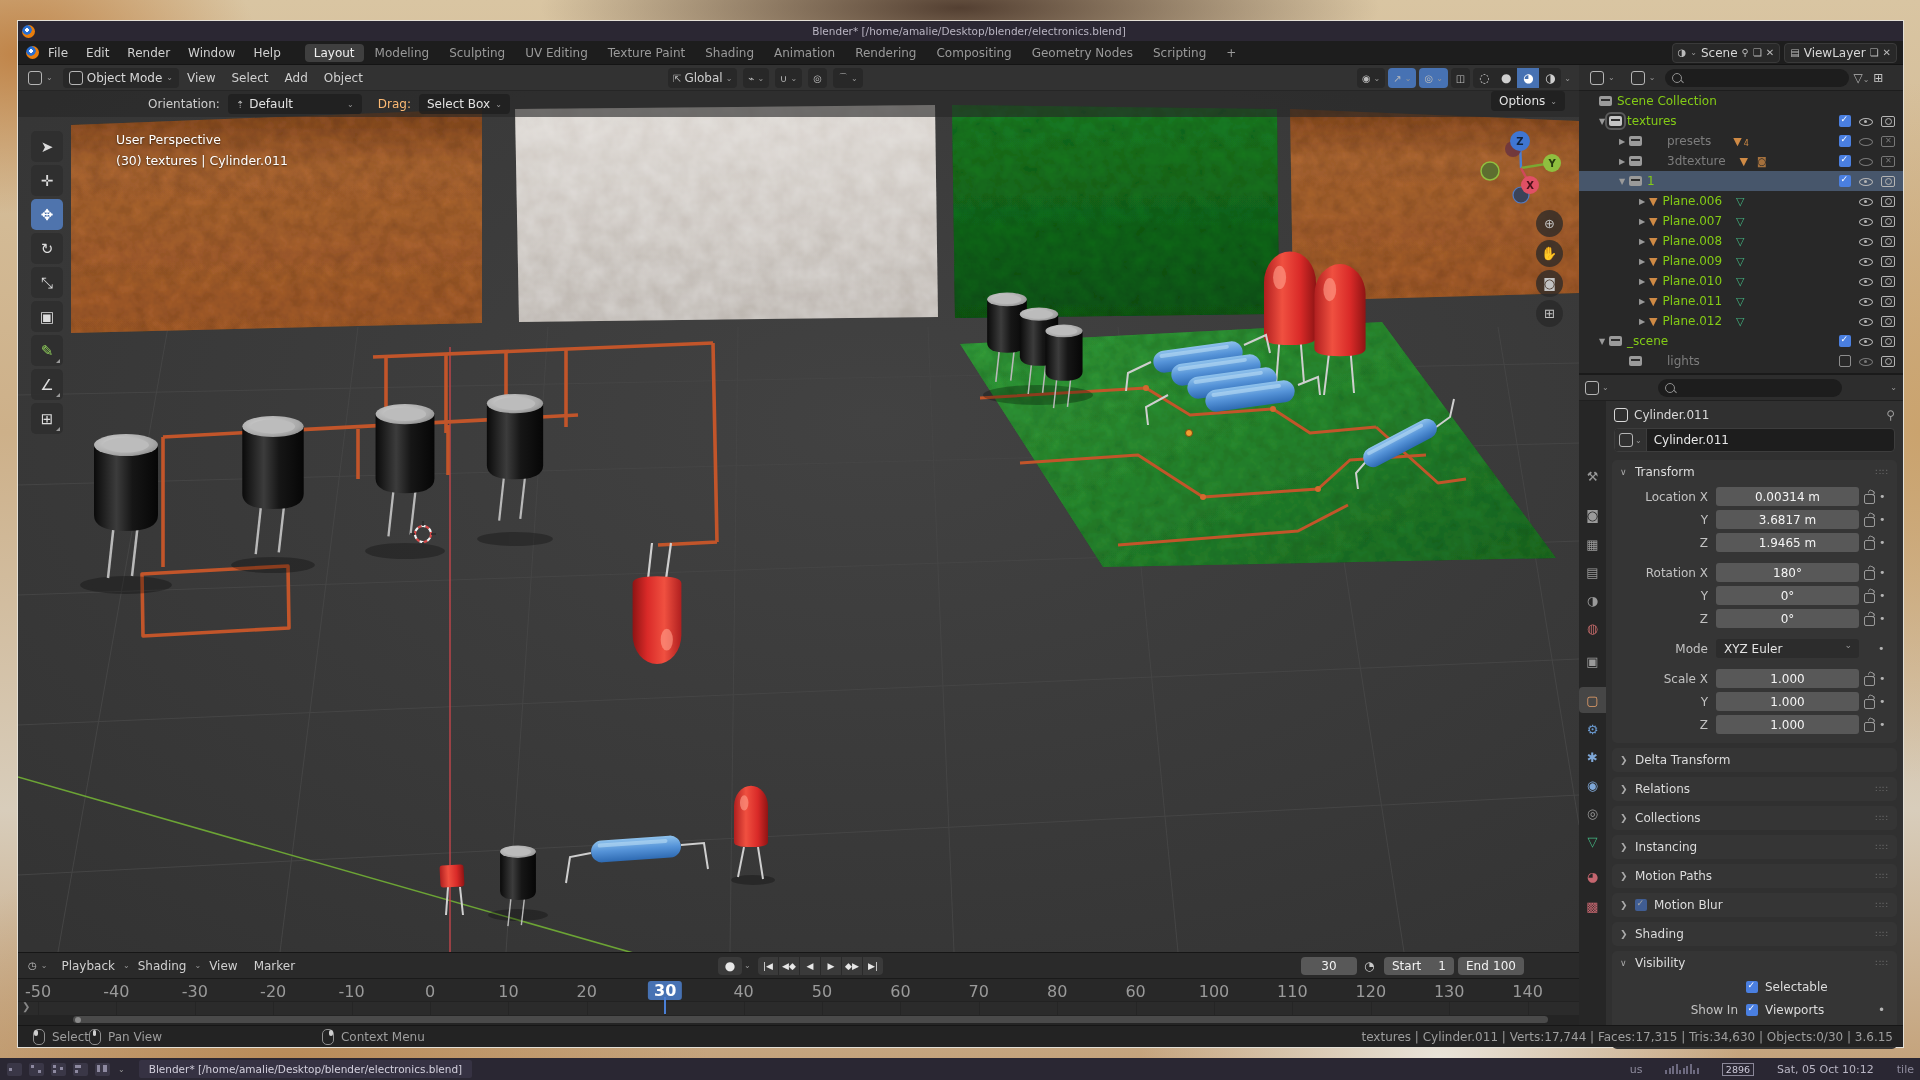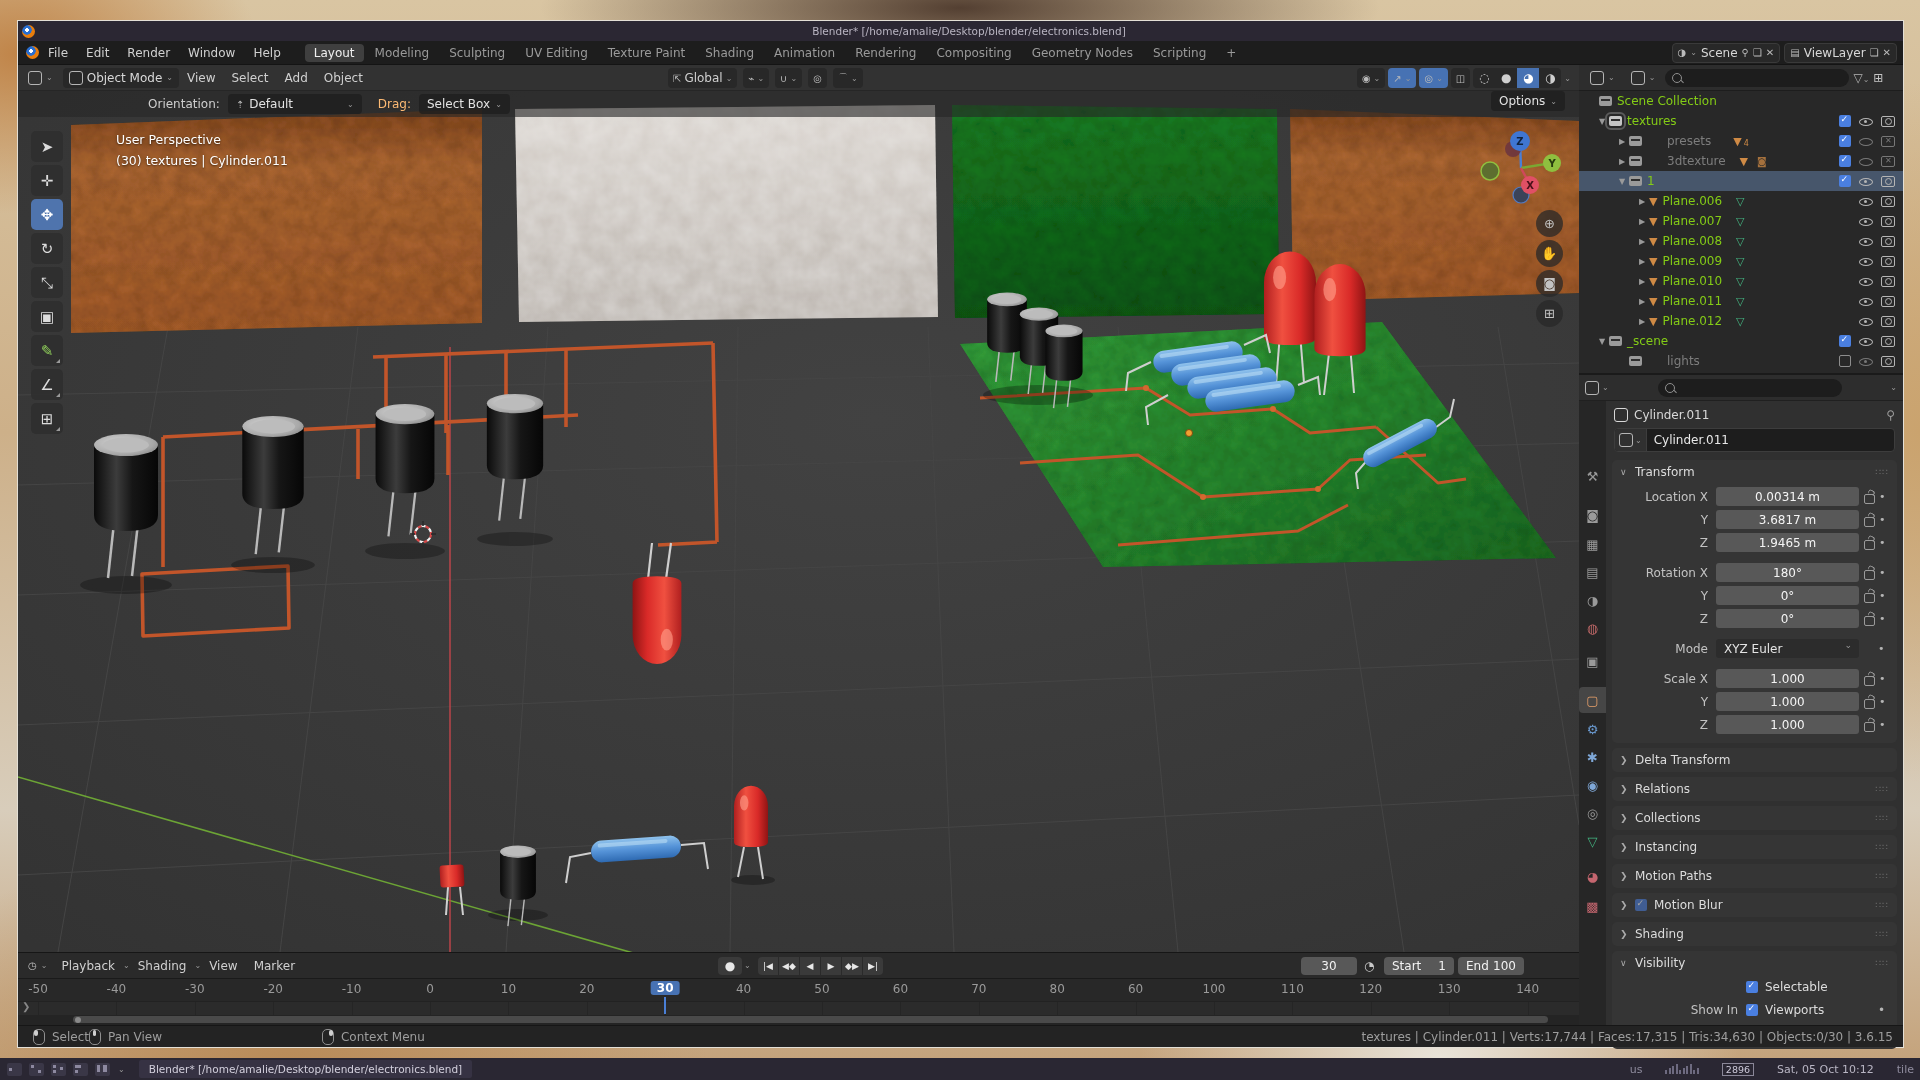--- a/index.html
+++ b/index.html
@@ -81,21 +81,21 @@
   .vbtn{position:absolute;left:1518px;width:27px;height:27px;border-radius:50%;background:rgba(40,40,40,.75);color:#c2c2c2;display:flex;align-items:center;justify-content:center;font-size:13px;z-index:4;}
 
   
   #timeline{position:absolute;left:0;top:887px;width:1561px;height:73px;background:#242424;border-top:1px solid #161616;box-sizing:border-box;}
   #tl-header{position:absolute;left:0;top:0;width:100%;height:26px;background:#2a2a2a;border-bottom:1px solid #1a1a1a;display:flex;align-items:center;box-sizing:border-box;}
   #tl-header .m{padding:0 8px;color:#d0d0d0;}
   .tr-btn{width:20px;height:18px;background:#3a3a3a;display:flex;align-items:center;justify-content:center;color:#e8e8e8;font-size:9px;}
   .tr-grp{display:flex;gap:1px;border-radius:4px;overflow:hidden;position:absolute;left:740px;top:4px;}
   .fld{background:#585858;border-radius:4px;height:18px;display:flex;align-items:center;justify-content:center;color:#f2f2f2;}
   #tl-ruler{position:absolute;left:0;top:26px;width:100%;height:22px;background:#282828;}
-  .tick{position:absolute;top:3px;transform:translateX(-50%);color:#9a9a9a;font-size:12px;}
+  .tick{position:absolute;top:3px;transform:translateX(-50%);color:#9a9a9a;font-size:16px;}
   .tick.cur{background:#4772b3;color:#fff;border-radius:3px;padding:0px 6px;font-weight:bold;top:2px;}
   #tl-track{position:absolute;left:0;top:48px;width:100%;height:13px;background:#2b2b2b;border-top:1px solid #222;}
   .tline{position:absolute;top:0;width:1px;height:13px;background:#252525;}
   #playhead{position:absolute;top:44px;width:2px;height:17px;background:#4a7fd6;transform:translateX(-1px);}
   #tl-scroll{position:absolute;left:55px;top:63px;width:1475px;height:7px;background:#4a4a4a;border-radius:4px;}
   #tl-scroll::before{content:"";position:absolute;left:2px;top:0.5px;width:6px;height:6px;border-radius:50%;background:#8a8a8a;}
   #tl-expander{position:absolute;left:4px;top:48px;color:#888;font-size:10px;}
 
   
   #outliner{position:absolute;left:0;top:0;width:324px;height:308px;background:#282828;}

